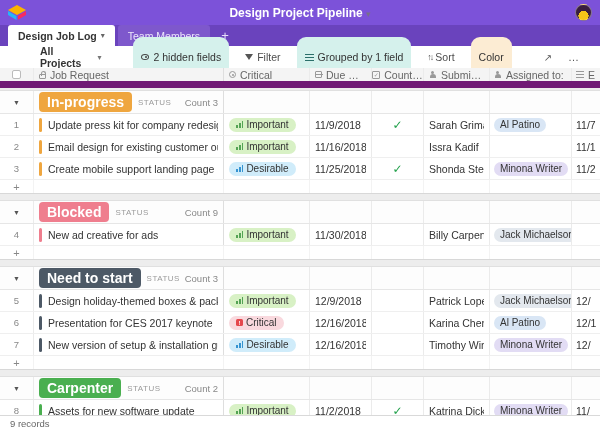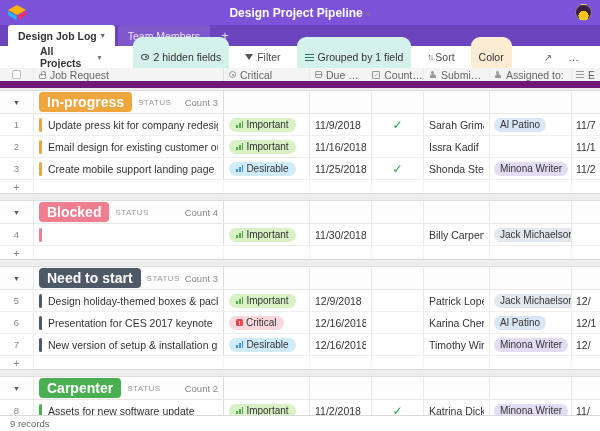--- a/index.html
+++ b/index.html
@@ -337,35 +337,36 @@
       <section class="group">
         <div class="row ghead">
           <div class="c c-gutter">
             <span class="tri">▼</span>
           </div>
           <div class="c c-job gh-main">
             <span class="gh-left">
               <span class="gpill" style="background: rgb(239, 126, 142);">Blocked</span>
               <span class="gstat">STATUS</span>
             </span>
-            <span class="gcount">Count 4</span>
+            <span class="gcount">Count 9</span>
           </div>
           <div class="c c-pri"></div>
           <div class="c c-due"></div>
           <div class="c c-app"></div>
           <div class="c c-sub"></div>
           <div class="c c-asg"></div>
           <div class="c c-end"></div>
         </div>
         <div class="row drow">
           <div class="c c-gutter">
             <span class="rnum">4</span>
           </div>
           <div class="c c-job">
             <span class="cbar" style="background: rgb(239, 126, 142);"></span>
+            <span class="rtitle">New ad creative for ads</span>
           </div>
           <div class="c c-pri">
             <span class="ppill" style="background: rgb(216, 241, 197);">
               <span class="bars" style="color: rgb(84, 163, 84);">
                 <i></i>
                 <i></i>
                 <i></i>
               </span>
               <span>Important</span>
             </span>

